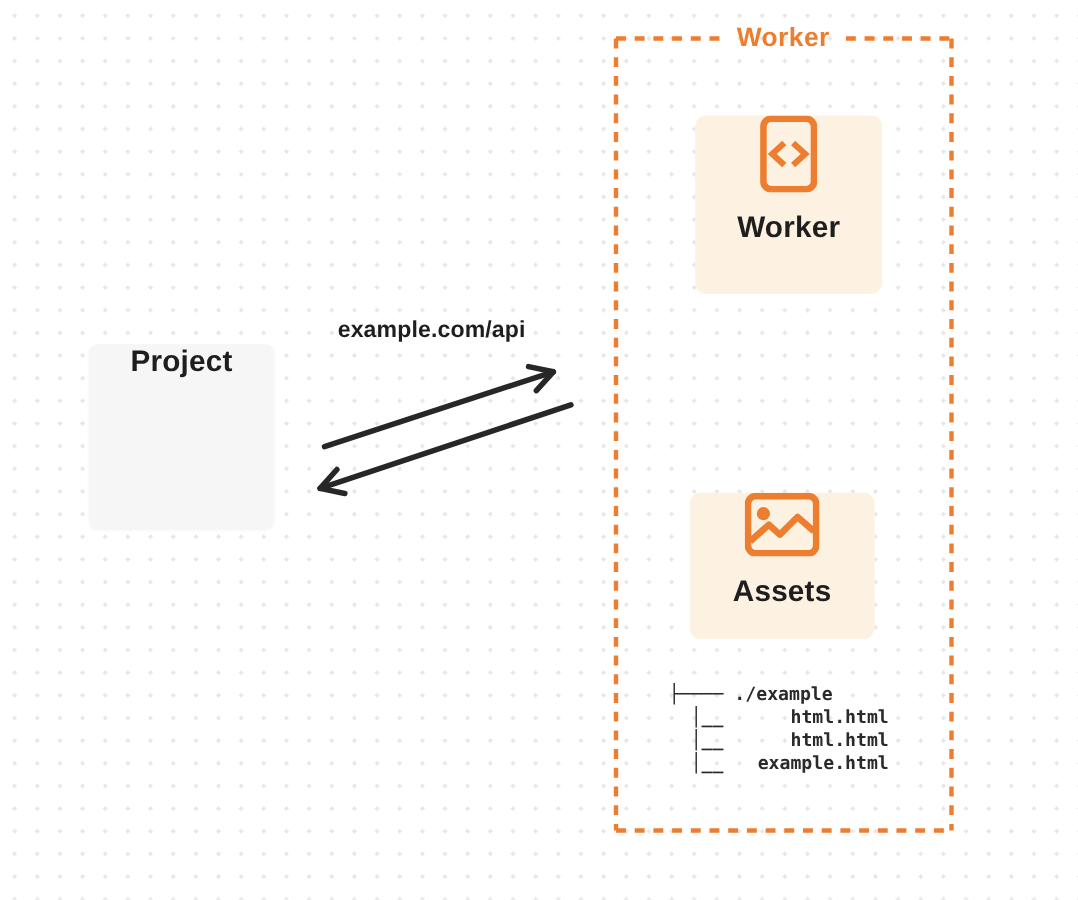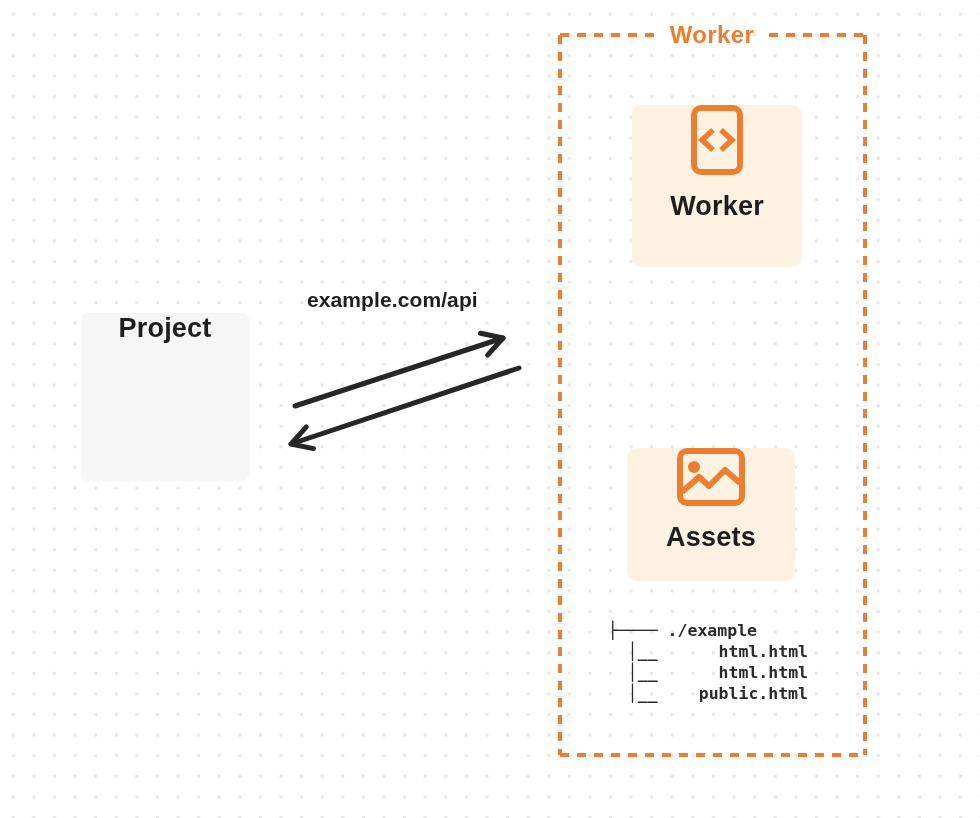--- a/index.html
+++ b/index.html
@@ -159,15 +159,15 @@
 </div>
 
 <div class="file-tree">
   <div class="tree-row">
     <span class="tree-prefix">├──── </span>
     <span>./example</span>
   </div>
   <div>
       <div class="tree-row"><span class="tree-prefix">  │__</span><span class="tree-name">html.html</span></div>
       <div class="tree-row"><span class="tree-prefix">  │__</span><span class="tree-name">html.html</span></div>
-      <div class="tree-row"><span class="tree-prefix">  │__</span><span class="tree-name">public.html</span></div>
+      <div class="tree-row"><span class="tree-prefix">  │__</span><span class="tree-name">example.html</span></div>
     </div>
 </div>
 
 </body></html>

